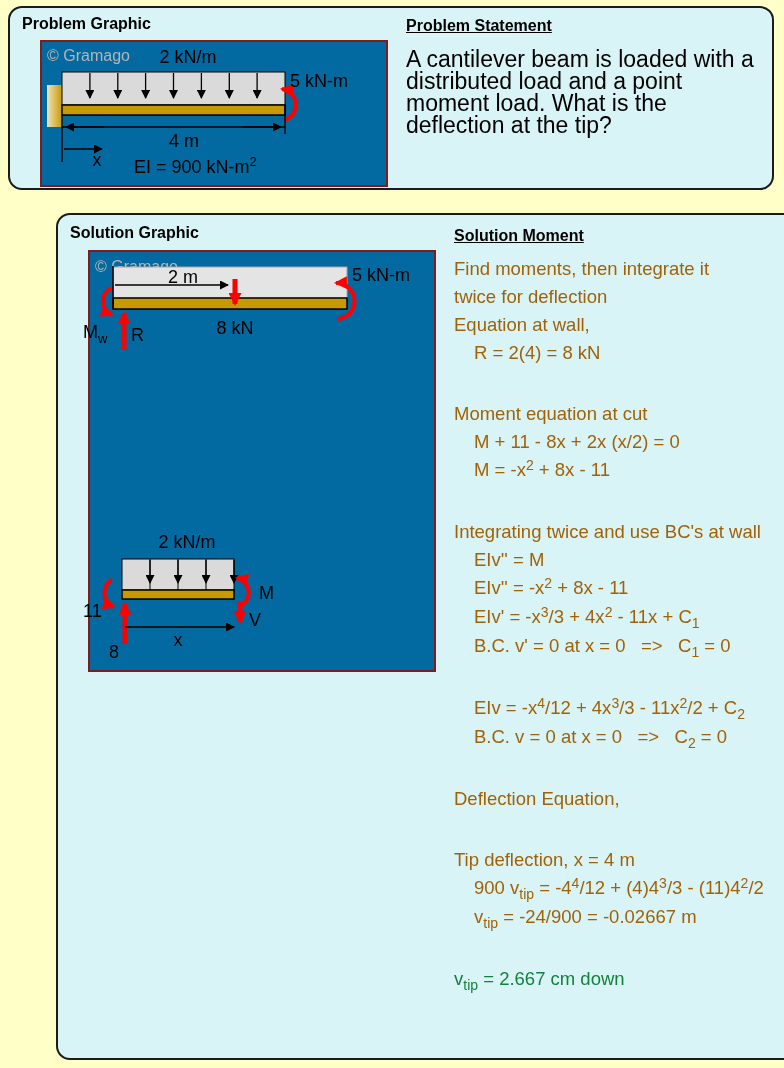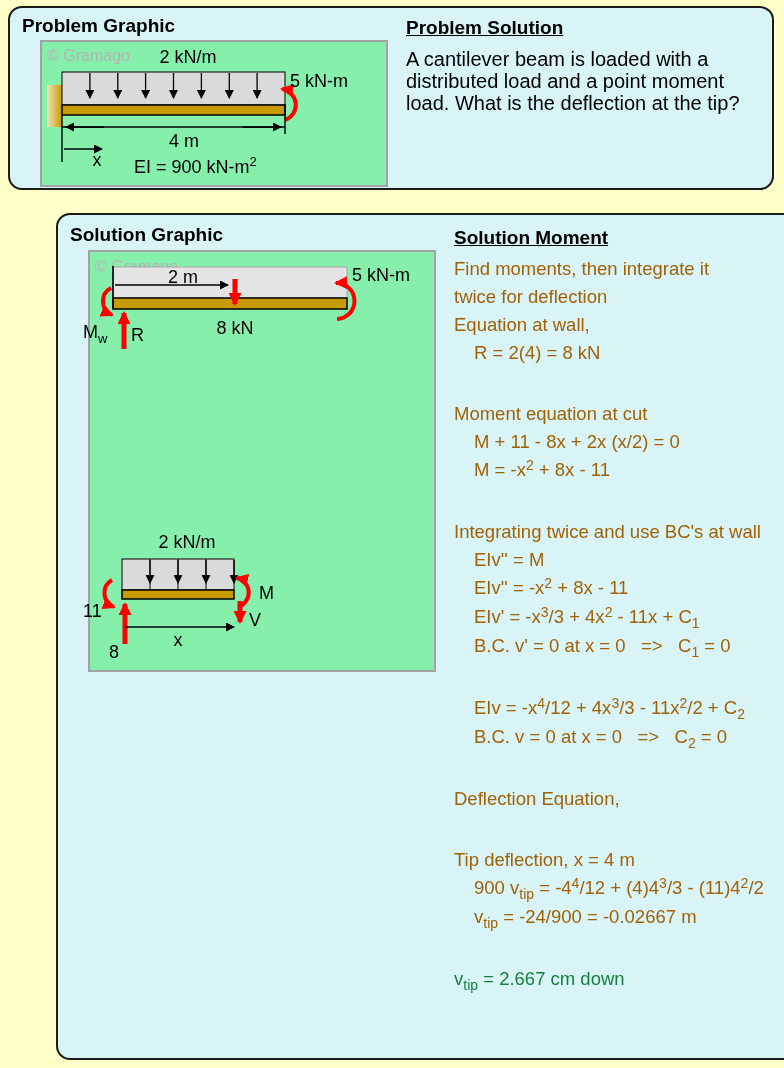--- a/index.html
+++ b/index.html
@@ -1,25 +1,25 @@
 <!DOCTYPE html>
 <html><head>
 <meta charset="utf-8">
 <style>
   html,body{margin:0;padding:0;}
   .page{position:relative;width:784px;height:1068px;background:#FFFFC8;font-family:"Liberation Sans",sans-serif;overflow:hidden;}
   .panel{position:absolute;left:8px;width:766px;background:#D9F4F6;border:2px solid #1b1b1b;border-radius:14px;box-sizing:border-box;}
   .panel-top{top:6px;height:184px;}
   .panel-bottom{top:213px;height:847px;margin-left:48px;}
-  .panel-title{position:absolute;left:12px;font-size:19px;font-weight:bold;color:#000;white-space:nowrap;}
+  .panel-title{position:absolute;left:12px;font-size:16px;font-weight:bold;color:#000;white-space:nowrap;}
   .underlined{text-decoration:underline;}
-  .whitebox{position:absolute;background:#86efac;border:2px solid #a3a3a3;box-sizing:border-box;}
+  .whitebox{position:absolute;background:#0369a1;border:2px solid #7f1d1d;box-sizing:border-box;}
   .wb-problem{left:30px;top:32px;width:348px;height:147px;}
   .wb-solution{left:30px;top:35px;width:348px;height:422px;}
-  .statement{position:absolute;left:396px;top:40px;width:358px;font-size:20px;line-height:22px;color:#000;}
+  .statement{position:absolute;left:396px;top:40px;width:358px;font-size:23px;line-height:22px;color:#000;}
   .steps{position:absolute;left:396px;top:40px;width:372px;}
   .line{font-size:18.5px;line-height:28px;color:#a16207;white-space:nowrap;}
   .line.indent{padding-left:20px;}
   .line.blank{height:33px;}
   .line.red{color:#15803d;}
   .sup{font-size:14px;position:relative;top:-6px;}
   .sub{font-size:14px;position:relative;top:5px;}
   svg{overflow:visible;display:block;}
   svg text{font-family:"Liberation Sans",sans-serif;fill:#000;}
   .watermark{fill:#B5B5B5;font-size:16px;}
@@ -81,21 +81,21 @@
         </g>
         <text class="dlabel" x="142" y="105" text-anchor="middle">4 m</text>
 
         <line x1="22" y1="107" x2="60" y2="107" stroke="#000" stroke-width="1.4" marker-end="url(#ab)"></line>
         <text class="dlabel" x="55" y="124" text-anchor="middle">x</text>
 
         <text class="dlabel" x="92" y="131"><tspan>EI = 900 kN-m</tspan><tspan class="dsmall" dy="-7">2</tspan></text>
       </svg>
     </div>
 
-    <div class="panel-title underlined" style="left:396px;top:9px;">Problem Solution</div>
+    <div class="panel-title underlined" style="left:396px;top:9px;">Problem Statement</div>
     <div class="statement">A cantilever beam is loaded with a distributed load and a point moment load. What is the deflection at the tip?</div>
   </div>
 
   <div class="panel panel-bottom">
     <div class="panel-title" style="top:9px;">Solution Graphic</div>
 
     <div class="whitebox wb-solution">
       <svg width="344" height="418" viewBox="0 0 344 418">
 
         <text class="watermark" x="5" y="20">© Gramago</text>

